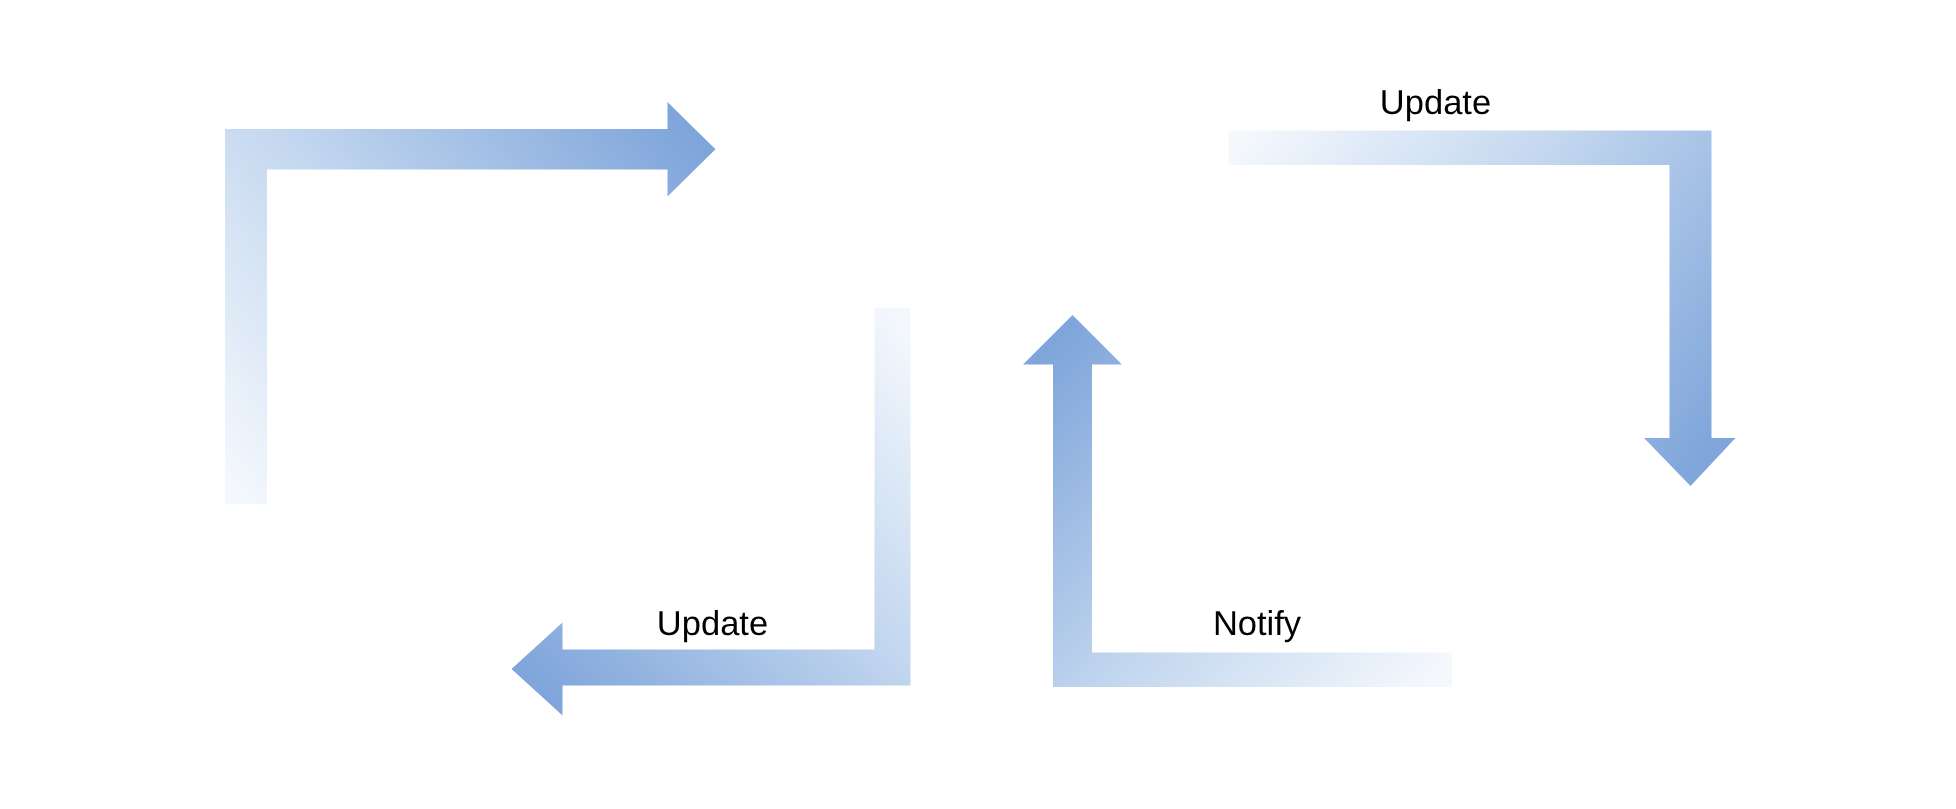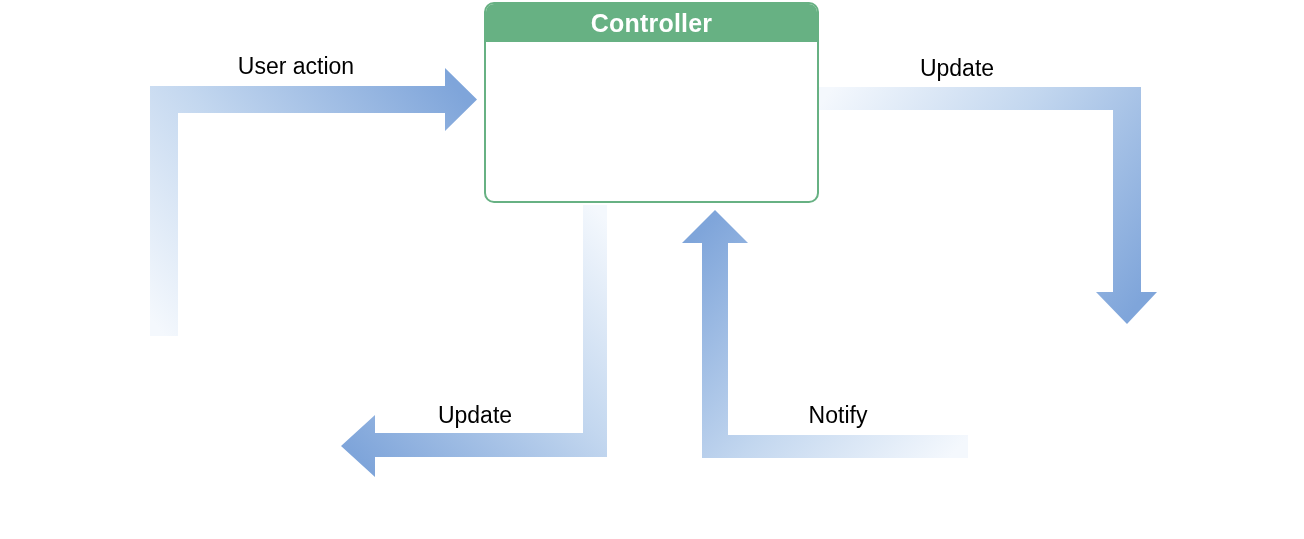--- a/index.html
+++ b/index.html
@@ -96,30 +96,23 @@
 
     <path fill="url(#grad-user-action)" d="M150,336 L150,86 L445,86 L445,68 L477,99.5 L445,131 L445,113 L178,113 L178,336 Z"></path>
 
     <path fill="url(#grad-update-model)" d="M819,87 L1141,87 L1141,292 L1157,292 L1127,324 L1096,292 L1113,292 L1113,110 L819,110 Z"></path>
 
     <path fill="url(#grad-update-view)" d="M607,205 L607,457 L375,457 L375,477 L341,446 L375,415 L375,433 L583,433 L583,205 Z"></path>
 
     <path fill="url(#grad-notify)" d="M968,435 L728,435 L728,243 L748,243 L715,210 L682,243 L702,243 L702,458 L968,458 Z"></path>
   </svg>
 
-  <div class="node node-controller">
-    <div class="node-header">
-      <span>Controller</span>
-    </div>
-    <div class="node-body"></div>
-  </div>
 
 
 
-  <div class="arrow-label label-user-action">User action</div>
 
   <div class="arrow-label label-update-model">Update</div>
 
   <div class="arrow-label label-update-view">Update</div>
 
   <div class="arrow-label label-notify">Notify</div>
 
 </div>
 
 </body></html>

